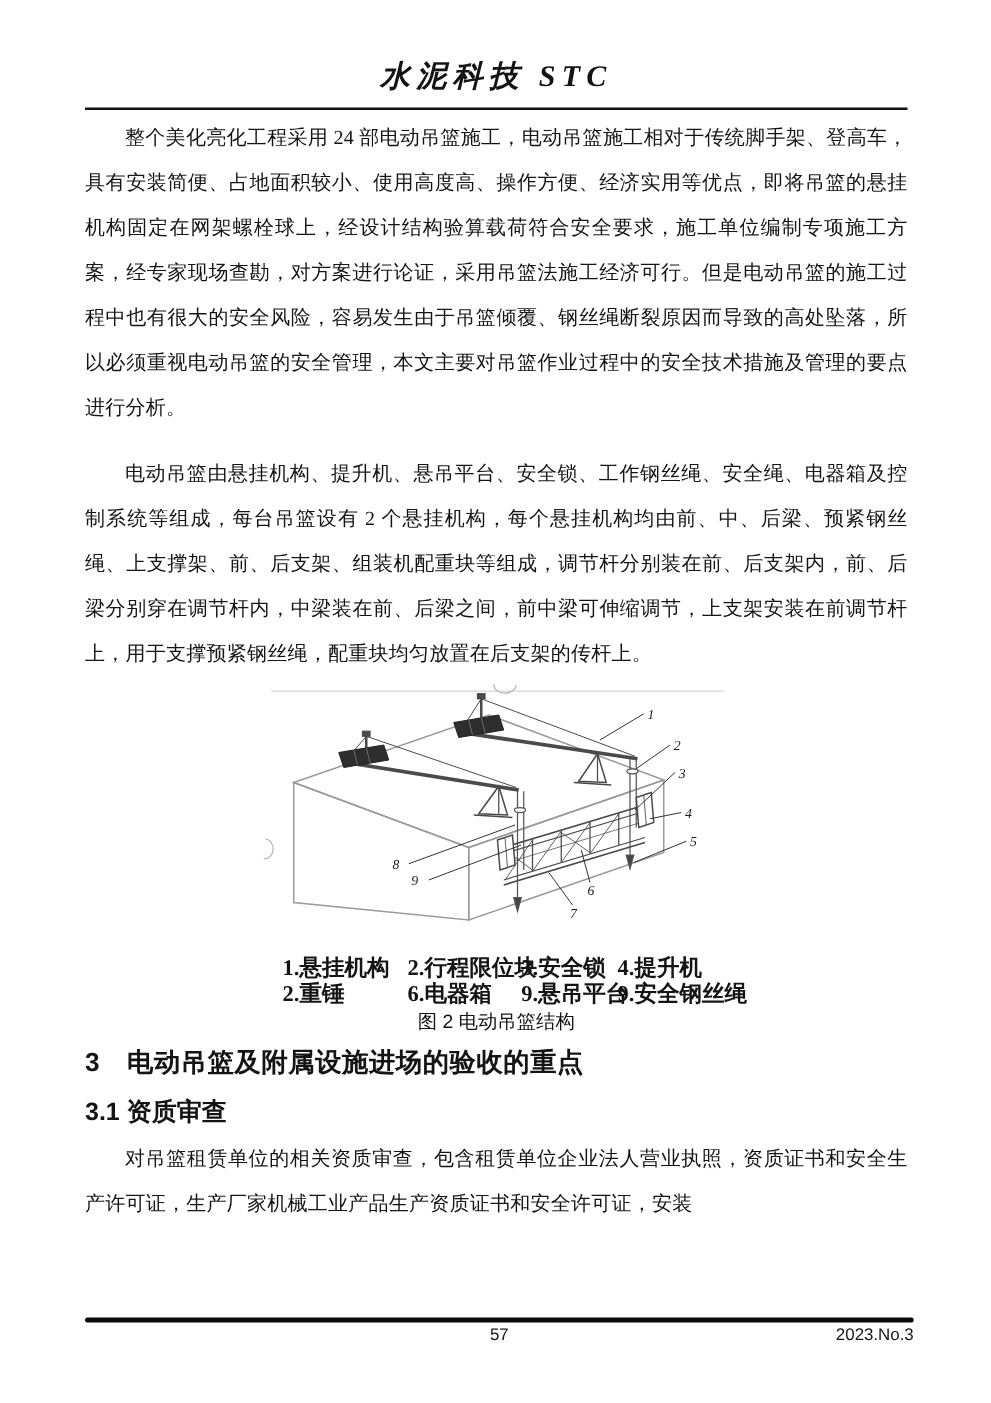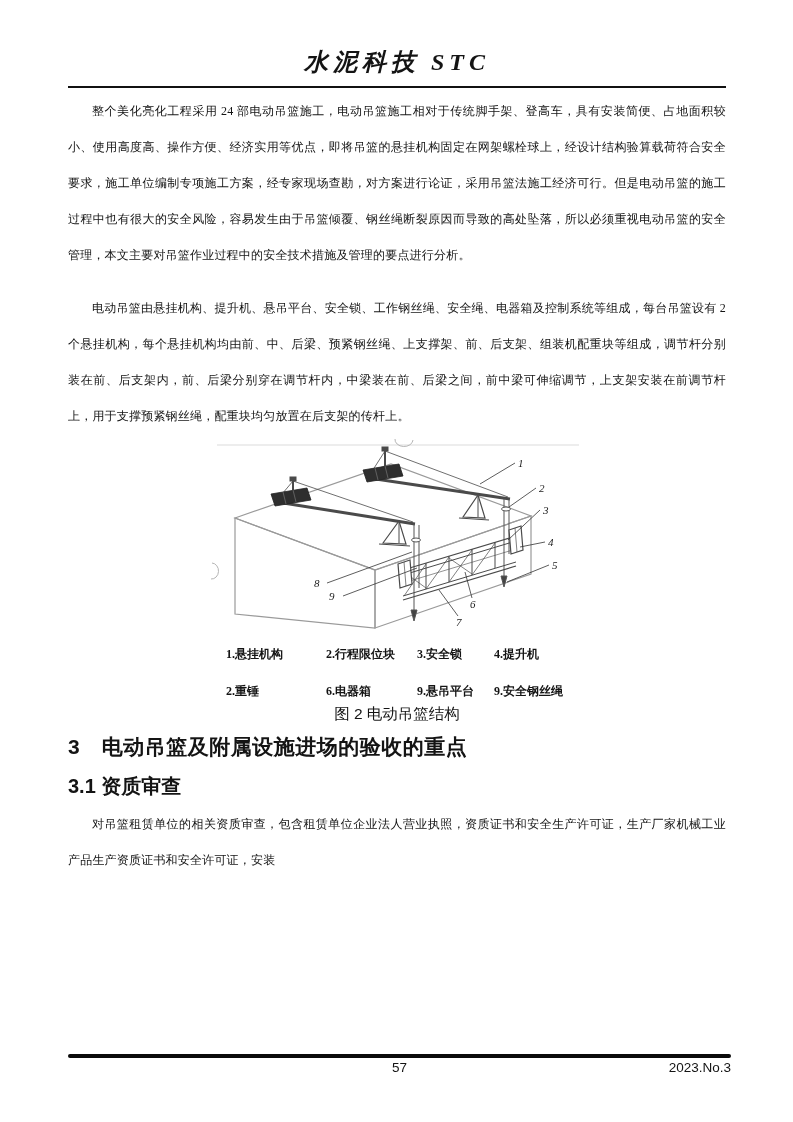--- a/index.html
+++ b/index.html
@@ -5,38 +5,38 @@
   html,body{margin:0;padding:0;background:#ffffff;}
   body{width:793px;height:1122px;position:relative;overflow:hidden;
        font-family:"Liberation Serif","DejaVu Serif",serif;color:#141414;}
   .page{position:absolute;inset:0;padding:45px 67px 0 68px;box-sizing:border-box;}
 
   .journal-title{text-align:center;font-size:24px;line-height:34px;
       font-style:italic;font-weight:bold;letter-spacing:5px;
       font-family:"Liberation Serif","DejaVu Serif",serif;}
   .header-rule{border:none;border-top:2px solid #111;margin:7px 0 0 0;}
 
-  p.body-text{margin:0;font-size:12px;line-height:36px;text-align:justify;
+  p.body-text{margin:0;font-size:16px;line-height:36px;text-align:justify;
       text-indent:2em;letter-spacing:0.2px;}
   p.first{margin-top:5px;}
   p.second{margin-top:17px;}
   p.third{margin-top:6px;}
 
   h2.sec{margin:0;font-family:"Liberation Sans","DejaVu Sans",sans-serif;
       font-weight:bold;font-size:21px;line-height:30px;letter-spacing:0.5px;}
   h3.sub{margin:10px 0 0 0;font-family:"Liberation Sans","DejaVu Sans",sans-serif;
       font-weight:bold;font-size:20px;line-height:28px;}
   h2.sec3{margin-top:8px;}
 
   .figure-block{margin-top:2px;text-align:center;}
   .figure-block svg{display:block;margin:0 auto;}
 
   .legend{display:grid;grid-template-columns:100px 91px 77px auto;
-      row-gap:19px;margin:4px 0 0 158px;
-      font-weight:bold;font-size:12px;line-height:18px;text-align:left;
+      row-gap:3px;margin:16px 0 0 158px;
+      font-weight:bold;font-size:18px;line-height:18px;text-align:left;
       font-family:"Liberation Serif","DejaVu Serif",serif;}
   .legend span{white-space:nowrap;}
 
   .fig-caption{margin-top:4px;text-align:center;font-weight:normal;font-size:15.5px;
       line-height:20px;font-family:"Liberation Sans","DejaVu Sans",sans-serif;}
 
   .footer{position:absolute;left:68px;right:62px;top:1054px;}
   .footer-rule{height:4px;background:#0a0a0a;border-radius:2px/2px;}
   .footer-row{position:relative;height:20px;margin-top:2px;
       font-family:"Liberation Sans","DejaVu Sans",sans-serif;font-size:13.5px;}

